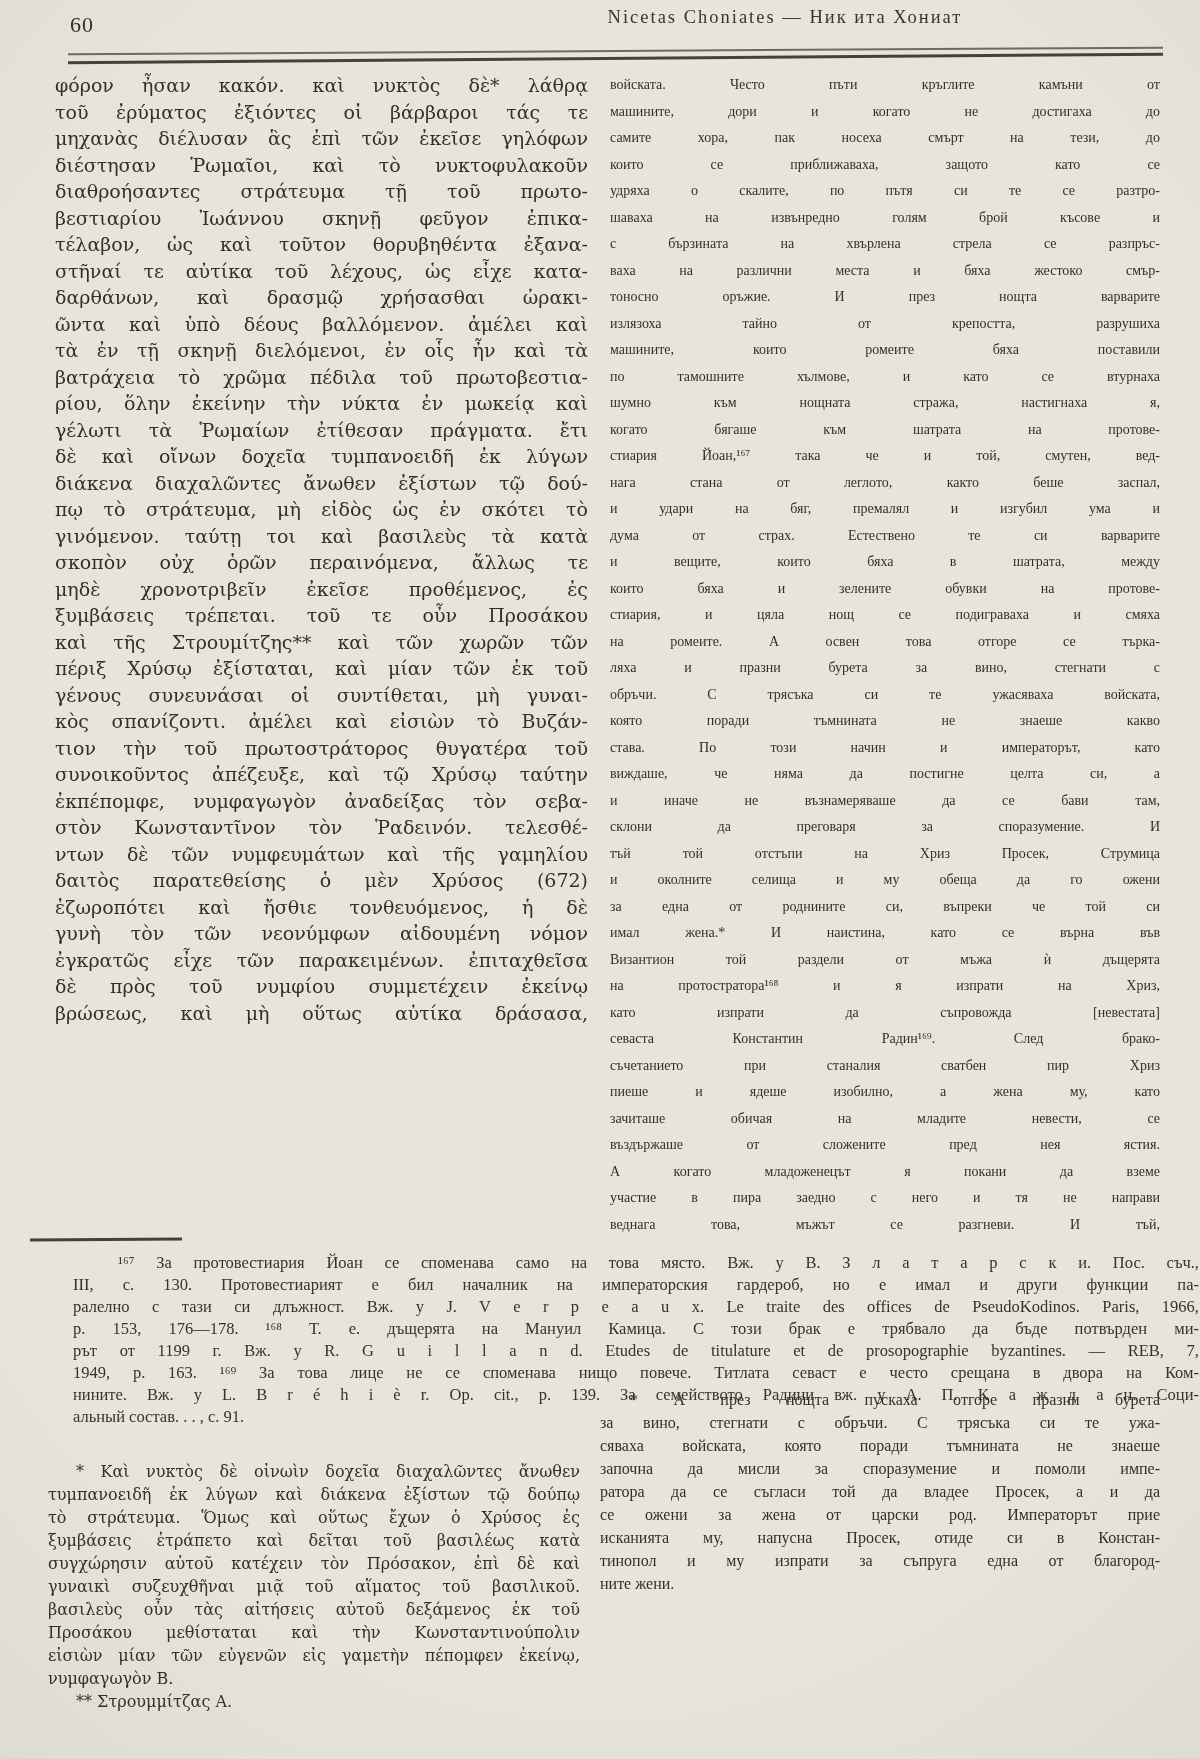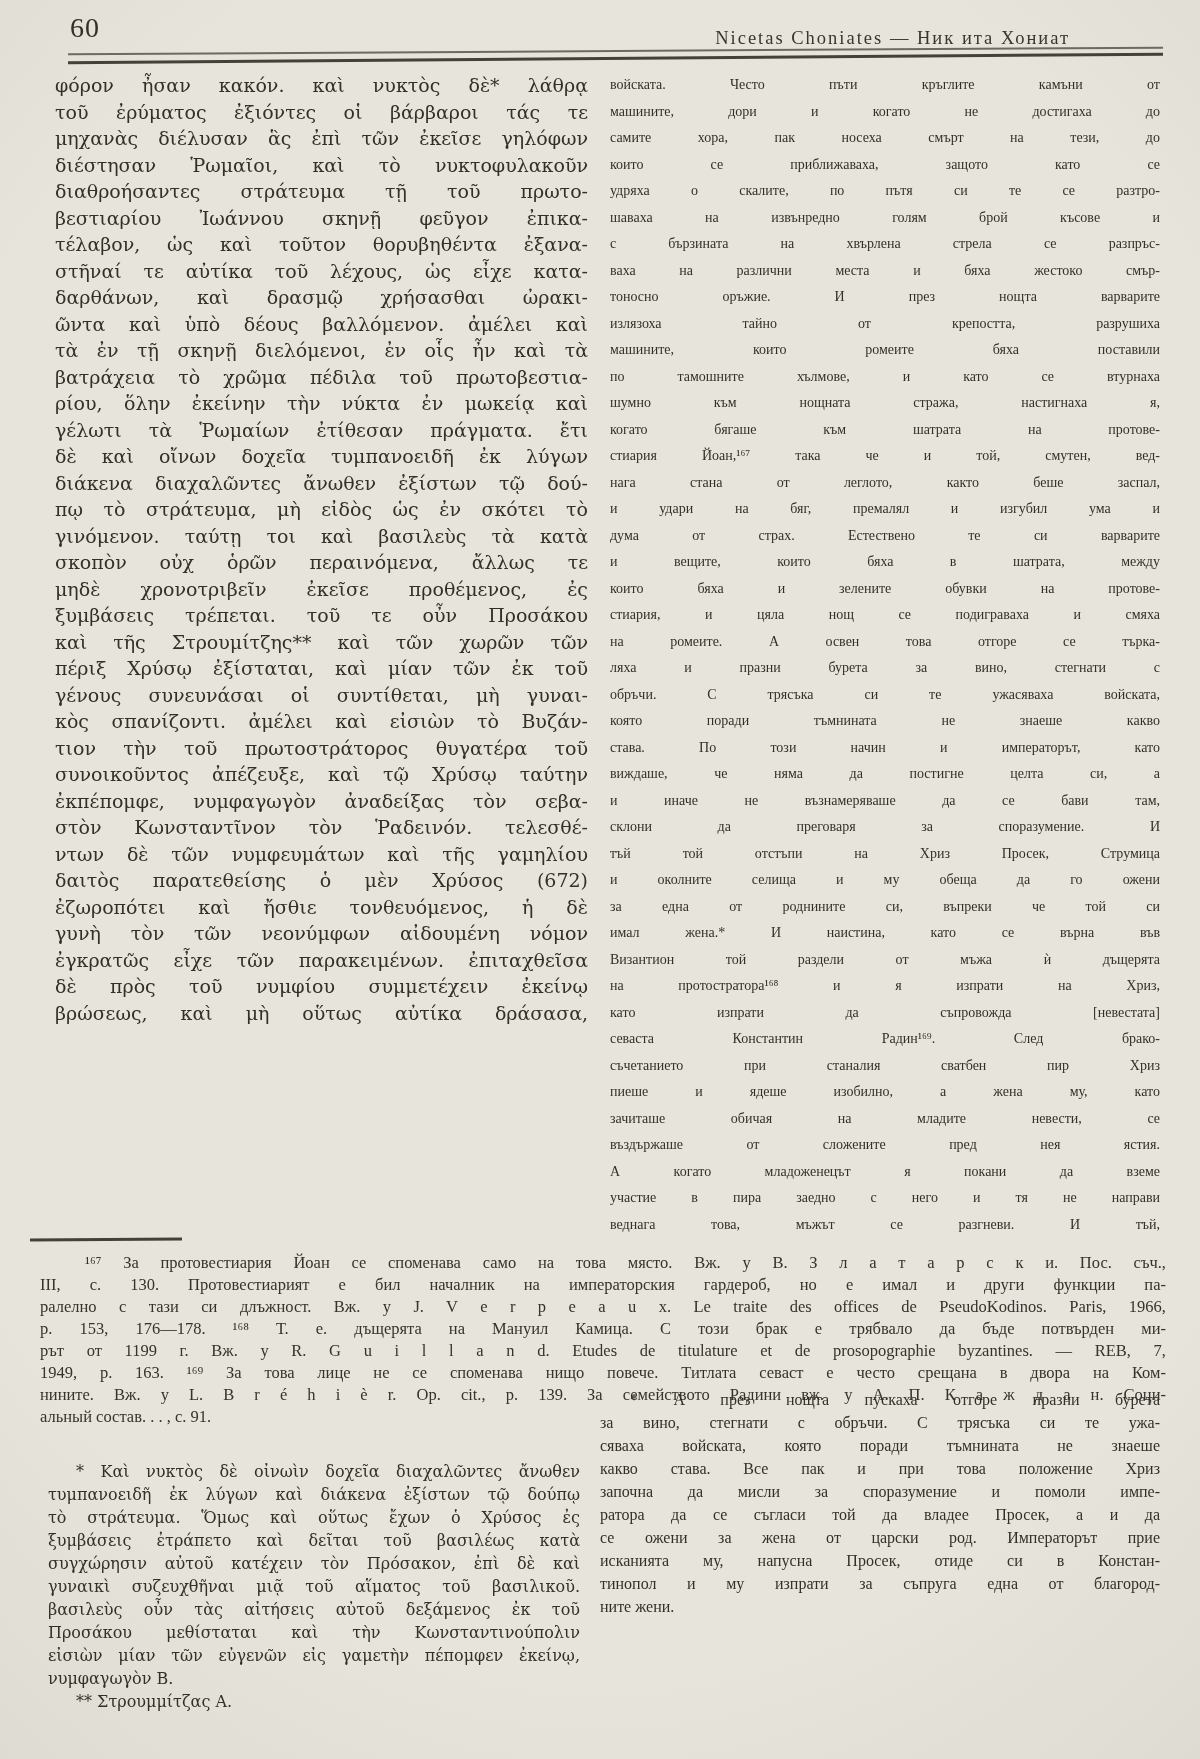--- a/index.html
+++ b/index.html
@@ -7,25 +7,25 @@
     position:relative;
     width:1200px; height:1759px;
     margin:0 auto;
     background: radial-gradient(120% 100% at 50% 45%, #e7e4dc 50%, #d9d6ce 80%, #c1beb6 100%);
     color:#33302a;
     overflow:hidden;
   }
   .pagenum {
     position:absolute; left:70px; top:12px;
     font-family:"Liberation Serif", serif;
-    font-size:28px; letter-spacing:1px;
+    font-size:22px; letter-spacing:1px;
   }
   .title {
-    position:absolute; left:500px; top:28px; width:570px;
-    text-align:right;
+    position:absolute; left:500px; top:7px; width:570px;
+    text-align:center;
     font-family:"Liberation Serif", serif;
     font-size:18.5px; letter-spacing:2px;
     color:#3a362f;
   }
   .rule { position:absolute; left:68px; width:1095px; background:#45413a; }
   .rule1 { top:50px; height:2px; transform:rotate(-0.35deg); opacity:.75; }
   .rule2 { top:57px; height:3px; transform:rotate(-0.45deg); }
   .line { text-align:justify; text-align-last:justify; }
   .col { position:absolute; top:72px; }
   .greek {
@@ -41,21 +41,21 @@
   .fnrule {
     position:absolute; left:30px; top:1238px; width:152px; height:3px;
     background:#45413a; transform:rotate(-0.4deg);
   }
   .fnnum {
     position:absolute; left:40px; top:1252px; width:1126px;
     font-family:"Liberation Serif", serif;
     font-size:16.5px; line-height:22px;
     color:#383漫43a;
   }
-  .fnnum, .app { color:#36332d; }
+  .fnnum, .app { color:#36332d;margin-left:33px; }
   .greekapp {
     position:absolute; left:48px; top:1460px; width:532px;
     font-family:"DejaVu Serif", serif;
     font-size:16px; line-height:23px;
   }
   .translapp {
     position:absolute; left:600px; top:1388px; width:560px;
     font-family:"Liberation Serif", serif;
     font-size:16px; line-height:23px;
   }
@@ -182,21 +182,20 @@
       <div class="line">Προσάκου μεθίσταται καὶ τὴν Κωνσταντινούπολιν</div>
       <div class="line">εἰσιὼν μίαν τῶν εὐγενῶν εἰς γαμετὴν πέπομφεν ἐκείνῳ,</div>
       <div class="line" style="text-align: left; text-align-last: left;">νυμφαγωγὸν Β.</div>
       <div class="line" style="text-align: center; text-align-last: left; text-indent: 28px;">** Στρουμμίτζας Α.</div>
     </div>
 
   <div class="translapp">
       <div class="line" style="text-indent: 30px;">* А през нощта пускаха отгоре празни бурета</div>
       <div class="line">за вино, стегнати с обръчи. С трясъка си те ужа-</div>
       <div class="line">сяваха войската, която поради тъмнината не знаеше</div>
-      <div class="line">какво става. Все пак и при това положение Хриз</div>
       <div class="line">започна да мисли за споразумение и помоли импе-</div>
       <div class="line">ратора да се съгласи той да владее Просек, а и да</div>
       <div class="line">се ожени за жена от царски род. Императорът прие</div>
       <div class="line">исканията му, напусна Просек, отиде си в Констан-</div>
       <div class="line">тинопол и му изпрати за съпруга една от благород-</div>
       <div class="line" style="text-align: left; text-align-last: left;">ните жени.</div>
     </div>
 
 </div>
 

